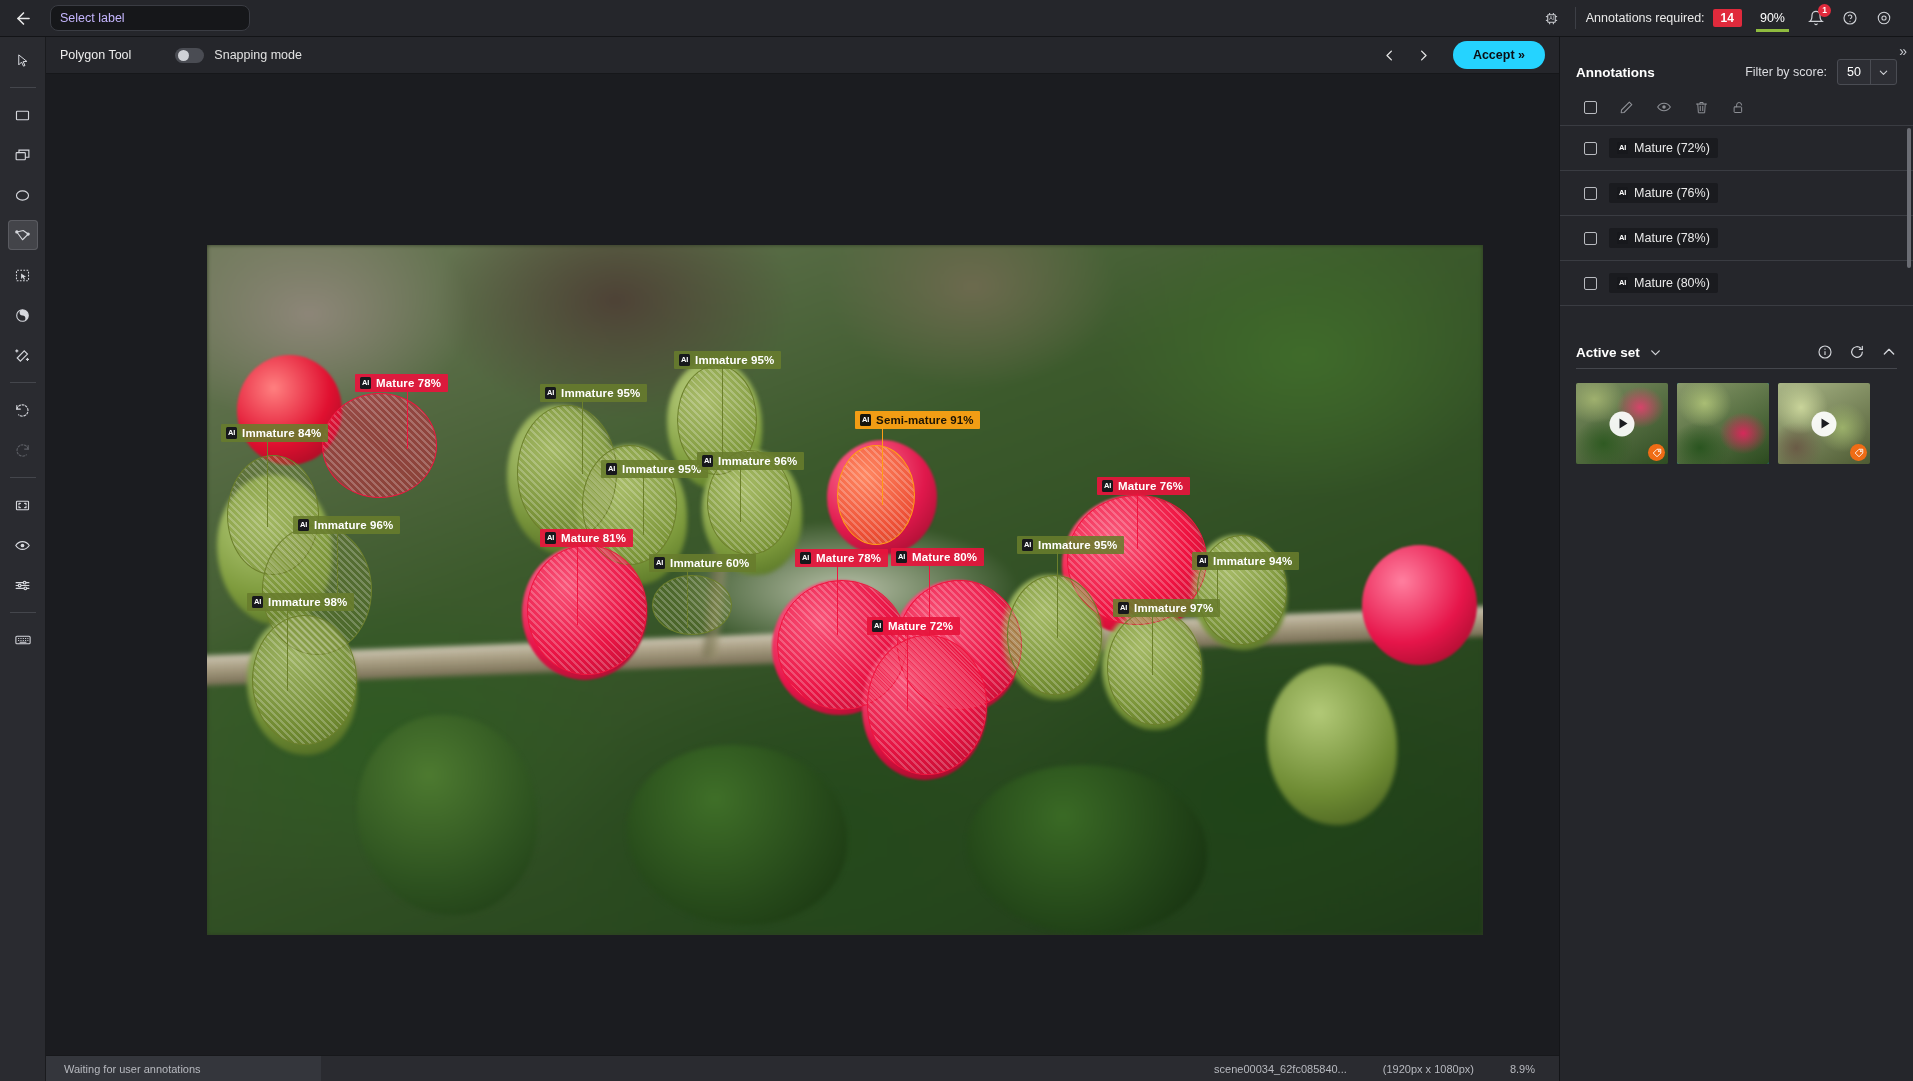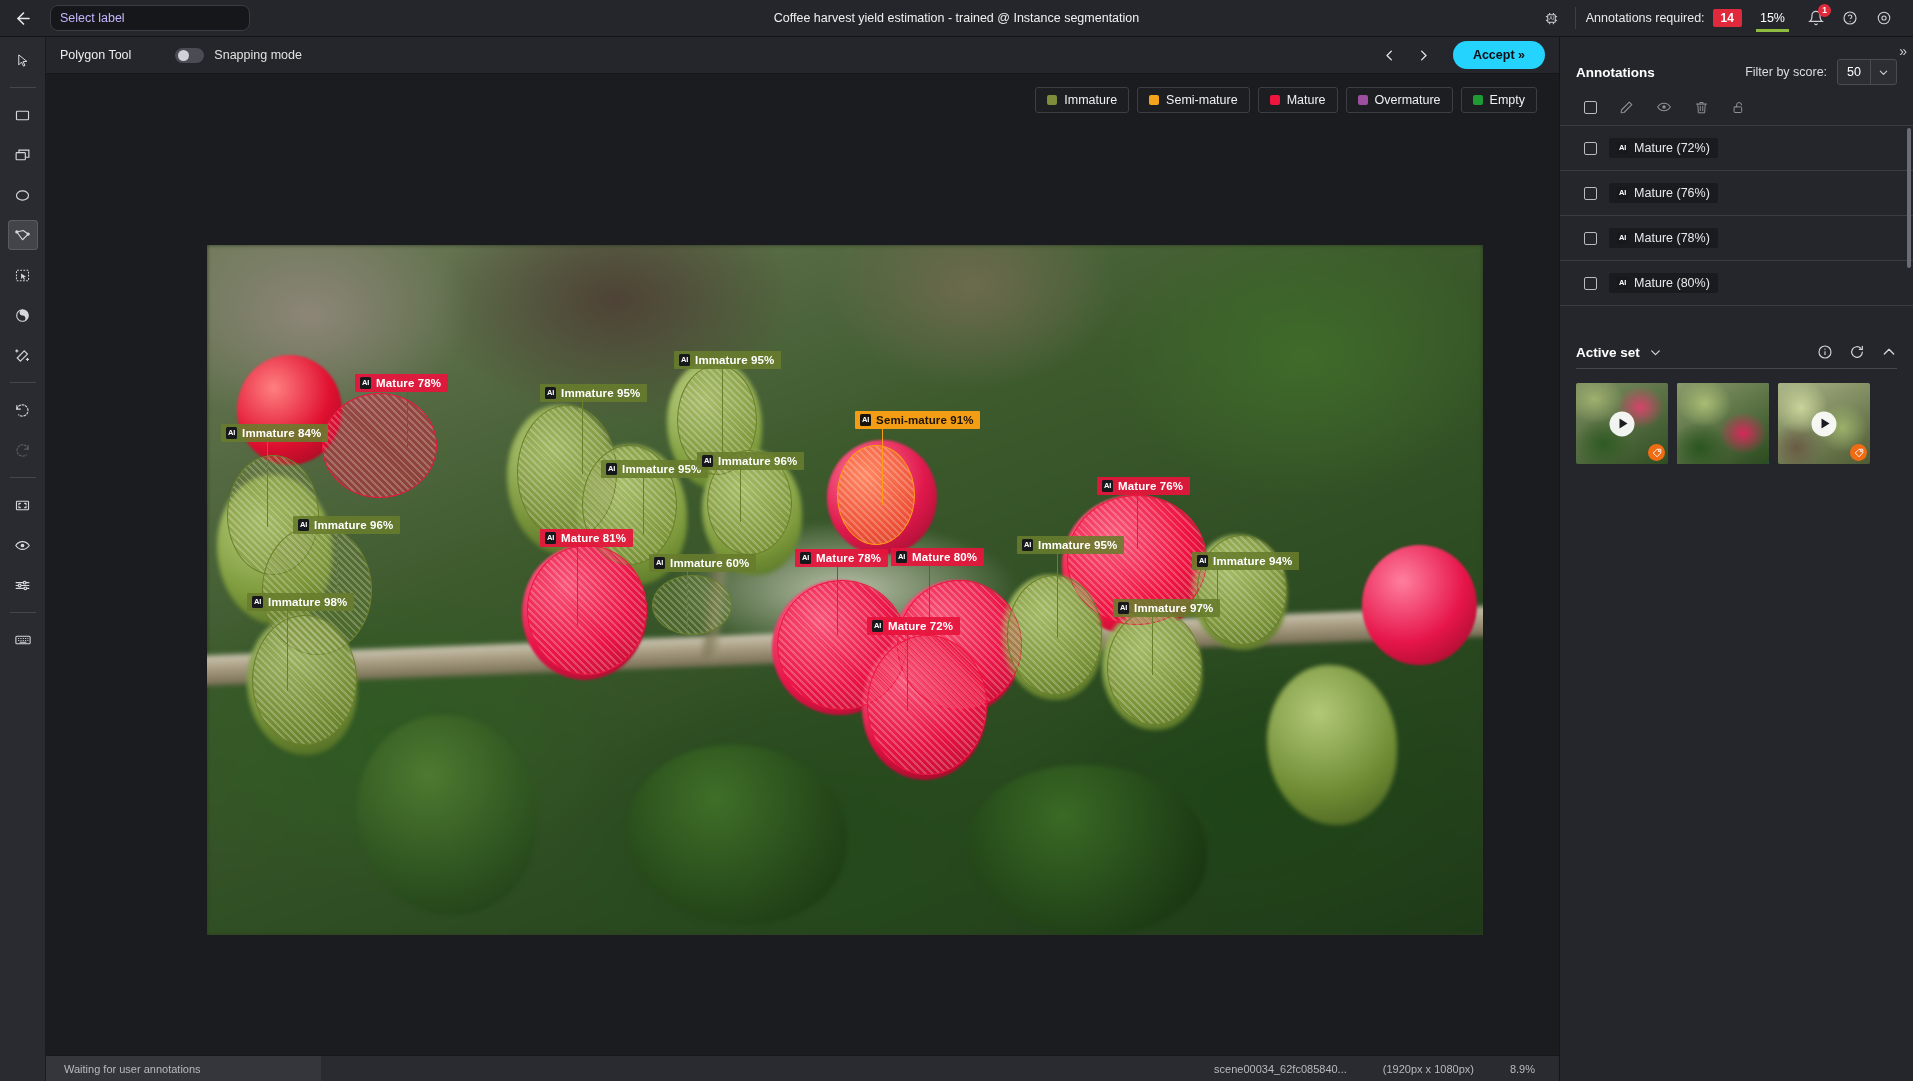--- a/index.html
+++ b/index.html
@@ -254,21 +254,20 @@
   <div class="topbar">
     <div class="back-btn">
       <svg width="19" height="19" viewBox="0 0 24 24" fill="none" stroke="currentColor" stroke-width="2" stroke-linecap="round" stroke-linejoin="round">
           <line x1="19" y1="12" x2="5" y2="12"></line>
           <polyline points="12 19 5 12 12 5"></polyline>
         </svg>
     </div>
     <div class="label-select">
       <span>Select label</span>
     </div>
-    <div class="topbar-title">Coffee harvest yield estimation - trained @ Instance segmentation</div>
 
     <div class="topbar-right">
       <div class="tb-icon">
         <svg width="15" height="15" viewBox="0 0 24 24" fill="none" stroke="currentColor" stroke-width="1.7">
           <rect x="6" y="6" width="12" height="12" rx="1"></rect>
           <text x="12" y="15" font-size="8" fill="currentColor" stroke="none" text-anchor="middle" font-family="Liberation Sans">AI</text>
           <line x1="9" y1="6" x2="9" y2="3"></line>
             <line x1="15" y1="6" x2="15" y2="3"></line>
           <line x1="9" y1="21" x2="9" y2="18"></line>
             <line x1="15" y1="21" x2="15" y2="18"></line>
@@ -277,21 +276,21 @@
           <line x1="18" y1="9" x2="21" y2="9"></line>
             <line x1="18" y1="15" x2="21" y2="15"></line>
         </svg>
       </div>
       <div class="tb-sep"></div>
       <div class="ann-req">
         <span>Annotations required:</span>
         <span class="ann-req-badge">14</span>
       </div>
       <div class="pct-box">
-        <span>15%</span>
+        <span>90%</span>
         <span class="pct-underline"></span>
       </div>
       <div class="tb-icon bell-wrap">
         <svg width="16" height="16" viewBox="0 0 24 24" fill="none" stroke="currentColor" stroke-width="1.8" stroke-linecap="round">
             <path d="M18 8A6 6 0 0 0 6 8c0 7-3 9-3 9h18s-3-2-3-9"></path>
             <path d="M13.7 21a2 2 0 0 1-3.4 0"></path>
           </svg>
         <span class="bell-badge">1</span>
       </div>
       <div class="tb-icon">
@@ -428,42 +427,20 @@
             <svg width="15" height="15" viewBox="0 0 24 24" fill="none" stroke="currentColor" stroke-width="2.1" stroke-linecap="round" stroke-linejoin="round">
                 <polyline points="9 5 16 12 9 19"></polyline>
               </svg>
           </div>
           <button class="accept-btn">Accept »</button>
         </div>
       </div>
 
       <div class="canvas-area">
 
-        <div class="chips" id="chipRow">
-            <div class="chip">
-              <span class="chip-sw" style="background:#7f8c3c"></span>
-              <span>Immature</span>
-            </div>
-            <div class="chip">
-              <span class="chip-sw" style="background:#f5a31a"></span>
-              <span>Semi-mature</span>
-            </div>
-            <div class="chip">
-              <span class="chip-sw" style="background:#f0153f"></span>
-              <span>Mature</span>
-            </div>
-            <div class="chip">
-              <span class="chip-sw" style="background:#9b4f9e"></span>
-              <span>Overmature</span>
-            </div>
-            <div class="chip">
-              <span class="chip-sw" style="background:#1f9b36"></span>
-              <span>Empty</span>
-            </div>
-          </div>
 
         <div class="img-wrap">
           <div class="photo">
             <div class="bg"></div>
             <div class="branch"></div>
             <div class="branch2"></div>
 
             <div class="cherry" style="left:30px;  top:110px; width:105px; height:110px; background:radial-gradient(circle at 35% 30%, #ff8080, #e01030 55%, #8c0a20);"></div>
             <div class="leafblob" style="left:10px; top:230px; width:115px; height:150px; background:radial-gradient(circle at 40% 30%, #b9cf7e, #7d9a3c 60%, #4f6b22);"></div>
             <div class="leafblob" style="left:40px; top:370px; width:110px; height:140px; background:radial-gradient(circle at 40% 30%, #aec57a, #6f8c34 60%, #46601d);"></div>

